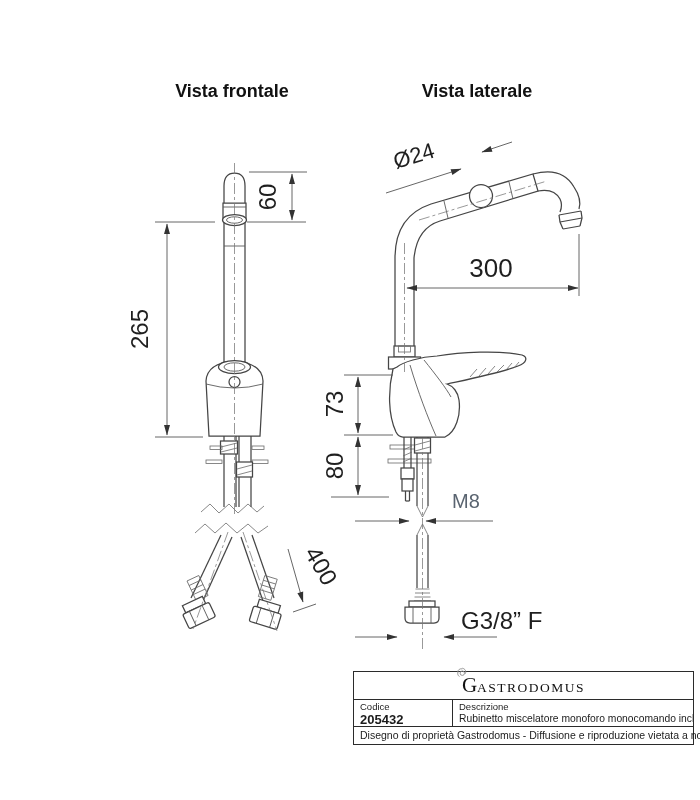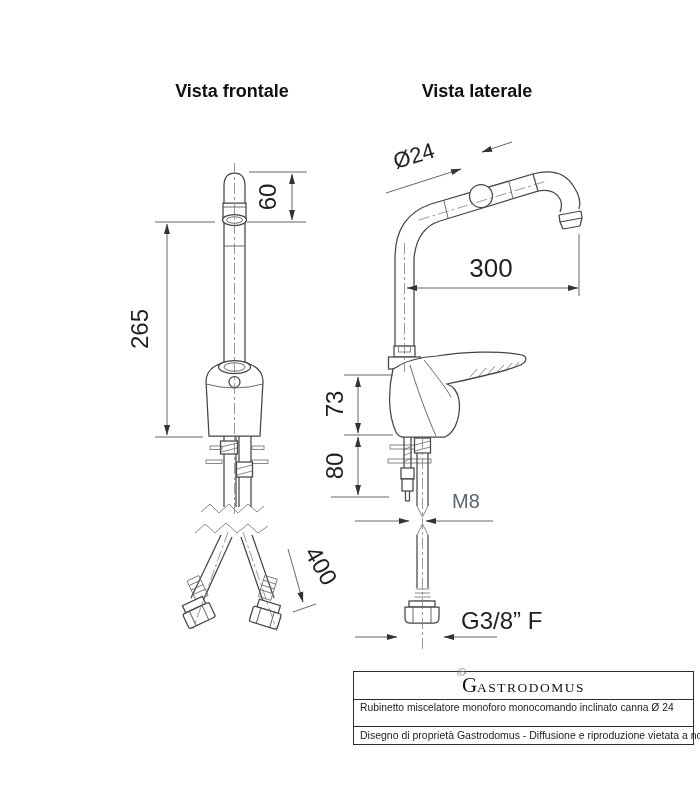--- a/index.html
+++ b/index.html
@@ -261,20 +261,25 @@
           <path d="M6.3,1.2 C9.2,1.8 10.6,4.4 9.2,6.8" fill="none" stroke="#8a8a8a" stroke-width="0.9"></path>
           <path d="M1.6,5.2 C2.0,2.6 4.0,1.4 6.3,1.9" fill="none" stroke="#8a8a8a" stroke-width="0.9"></path>
           <path d="M3.4,9.6 C1.8,8.4 1.3,6.6 2.1,4.8" fill="none" stroke="#8a8a8a" stroke-width="0.9"></path>
         </svg>
       </span>
       <span class="big-g">G</span>
         <span class="rest">ASTRODOMUS</span>
     </div>
   </div>
   <div class="tb-row2">
+    <div class="tb-cell-code">
+      <div class="tb-label">Codice</div>
+      <div class="tb-code-value">205432</div>
+    </div>
     <div class="tb-cell-desc">
+      <div class="tb-label">Descrizione</div>
       <div class="tb-desc-value">Rubinetto miscelatore monoforo monocomando inclinato canna Ø 24</div>
     </div>
   </div>
   <div class="tb-row3">
     <div class="tb-legal">Disegno di proprietà Gastrodomus - Diffusione e riproduzione vietata a norma di legge.</div>
   </div>
 </div>
 
 </body></html>

